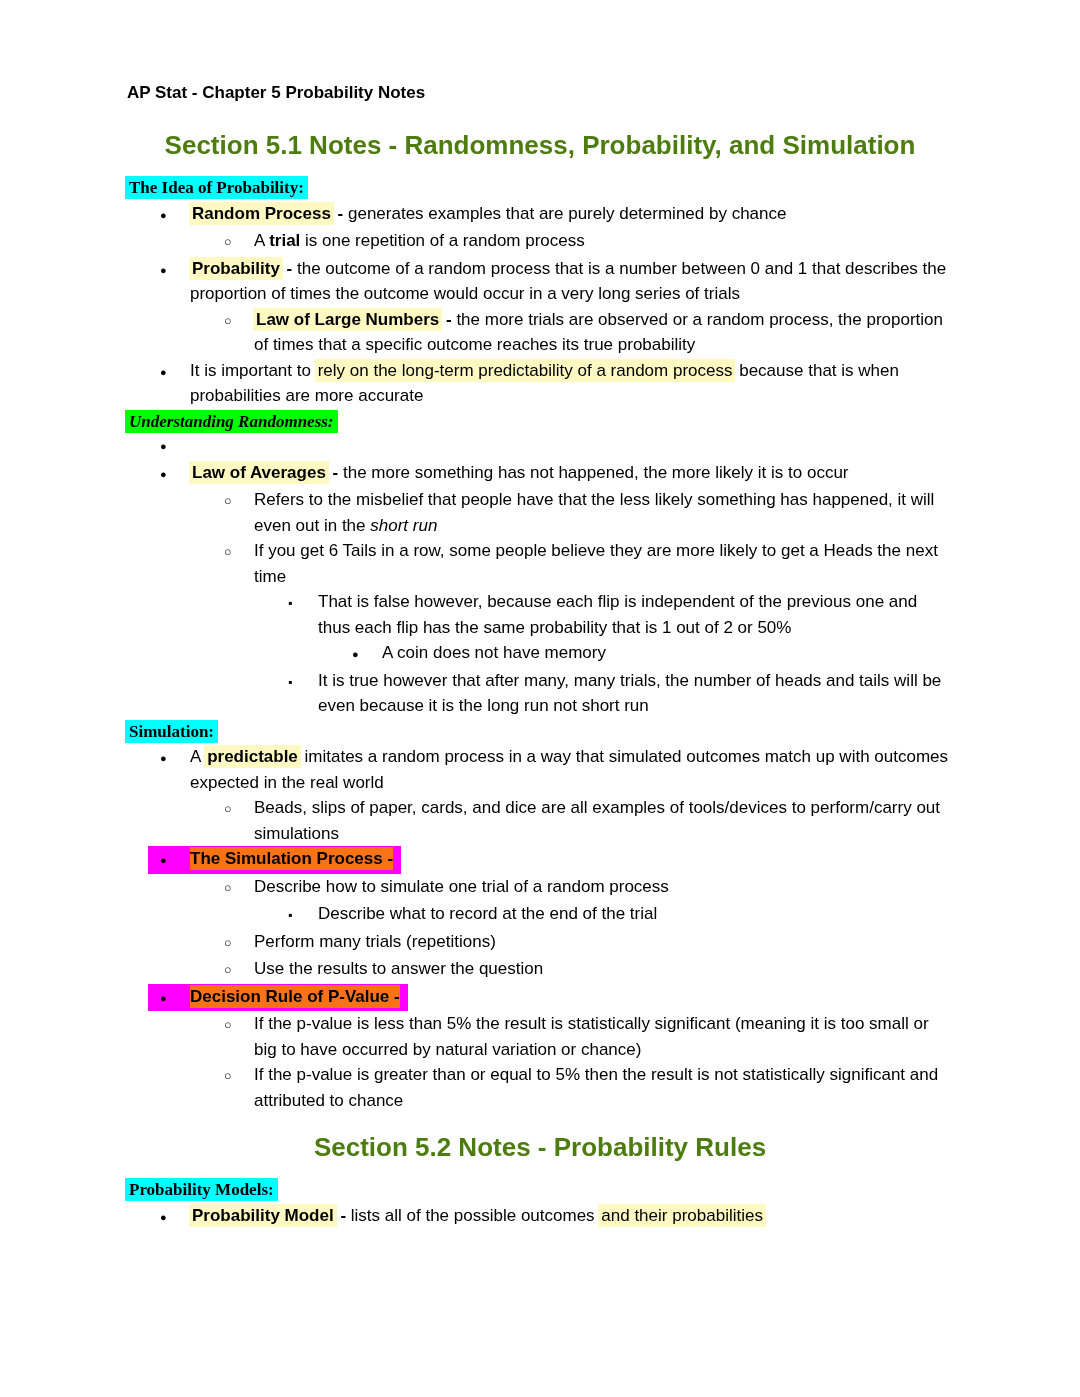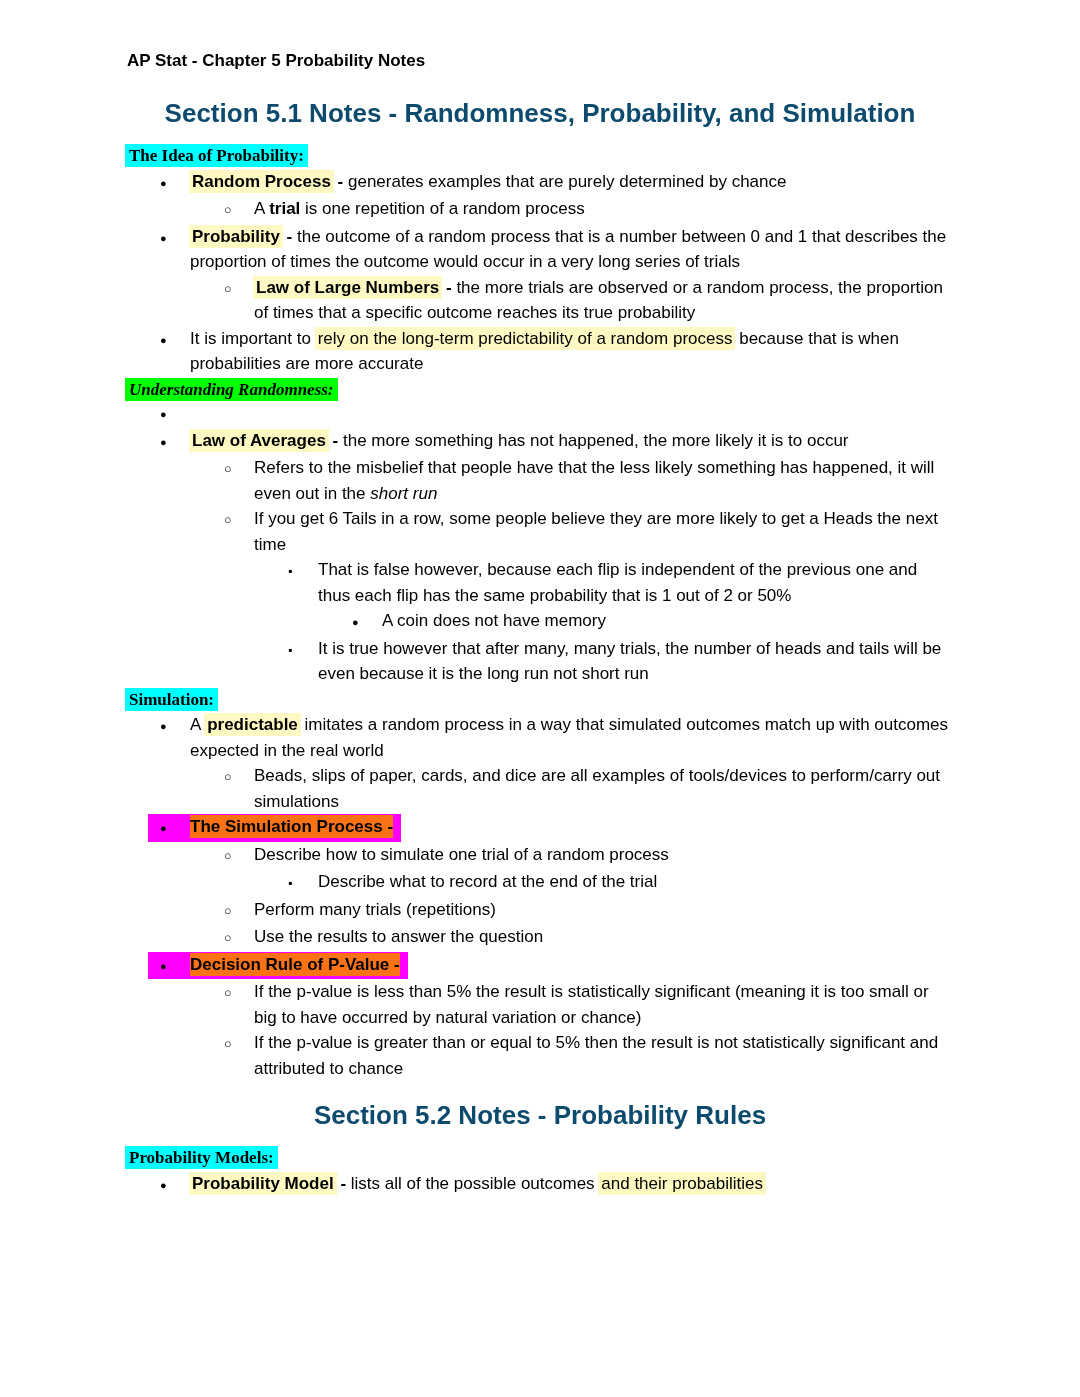--- a/index.html
+++ b/index.html
@@ -2,24 +2,24 @@
 <html><head>
 <meta charset="utf-8">
 <style>
   html, body { margin:0; padding:0; background:#ffffff; }
   body {
     width:1080px; height:1397px;
     font-family:"Liberation Sans", sans-serif;
     color:#000000;
     overflow:hidden;
   }
-  .page { box-sizing:border-box; width:1080px; height:1259px; padding:50px 127px 20px 127px; background:#ffffff; }
+  .page { box-sizing:border-box; width:1080px; height:1259px; padding:82px 127px 20px 127px; background:#ffffff; }
   .doc-header { font-size:17px; font-weight:bold; line-height:21px; margin-bottom:26px; }
   .sec-heading {
-    color:#0c4a6e; font-weight:bold; font-size:26px; line-height:33px;
+    color:#4d7c0f; font-weight:bold; font-size:26px; line-height:33px;
     text-align:center; margin:18px 0 13px 0;
   }
   .label-line { font-size:17px; line-height:25.5px;font-family:Liberation Serif, serif; }
   .li { font-size:17px; line-height:25.5px; }
   .li-inner { display:flex; align-items:baseline; }
   .li.lvl1 { margin-left:33px; }
   .li.lvl2 { margin-left:97px; }
   .li.lvl3 { margin-left:161px; }
   .li.lvl4 { margin-left:225px; }
   .bullet { flex:0 0 30px; line-height:25.5px; }

